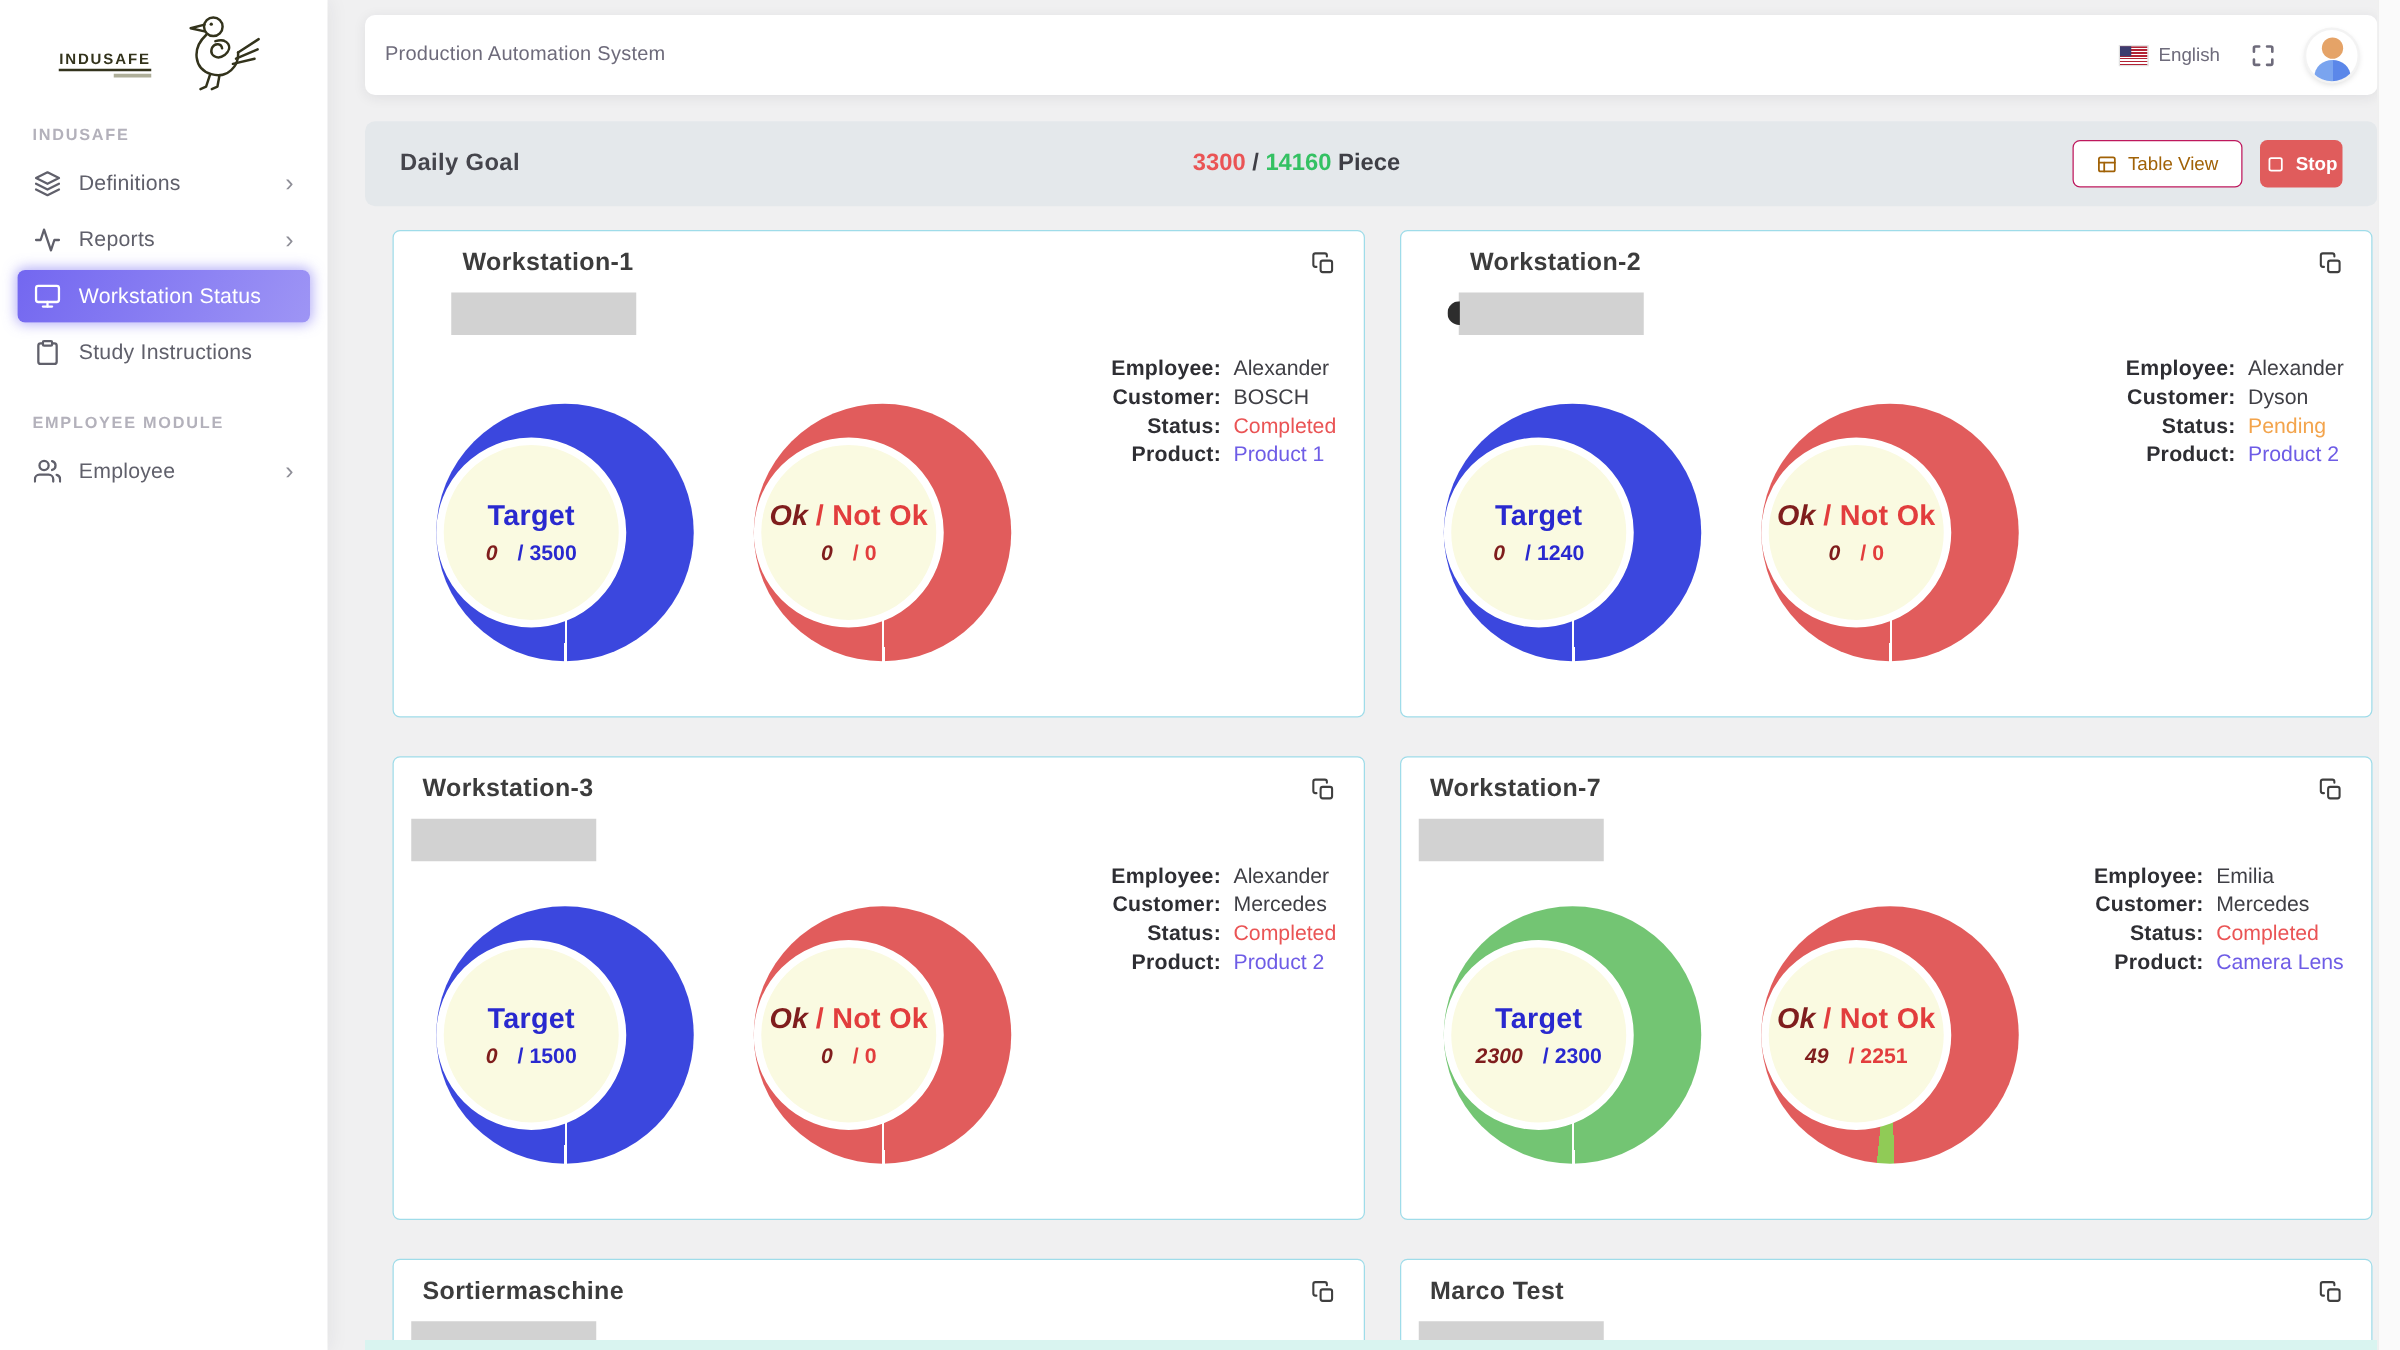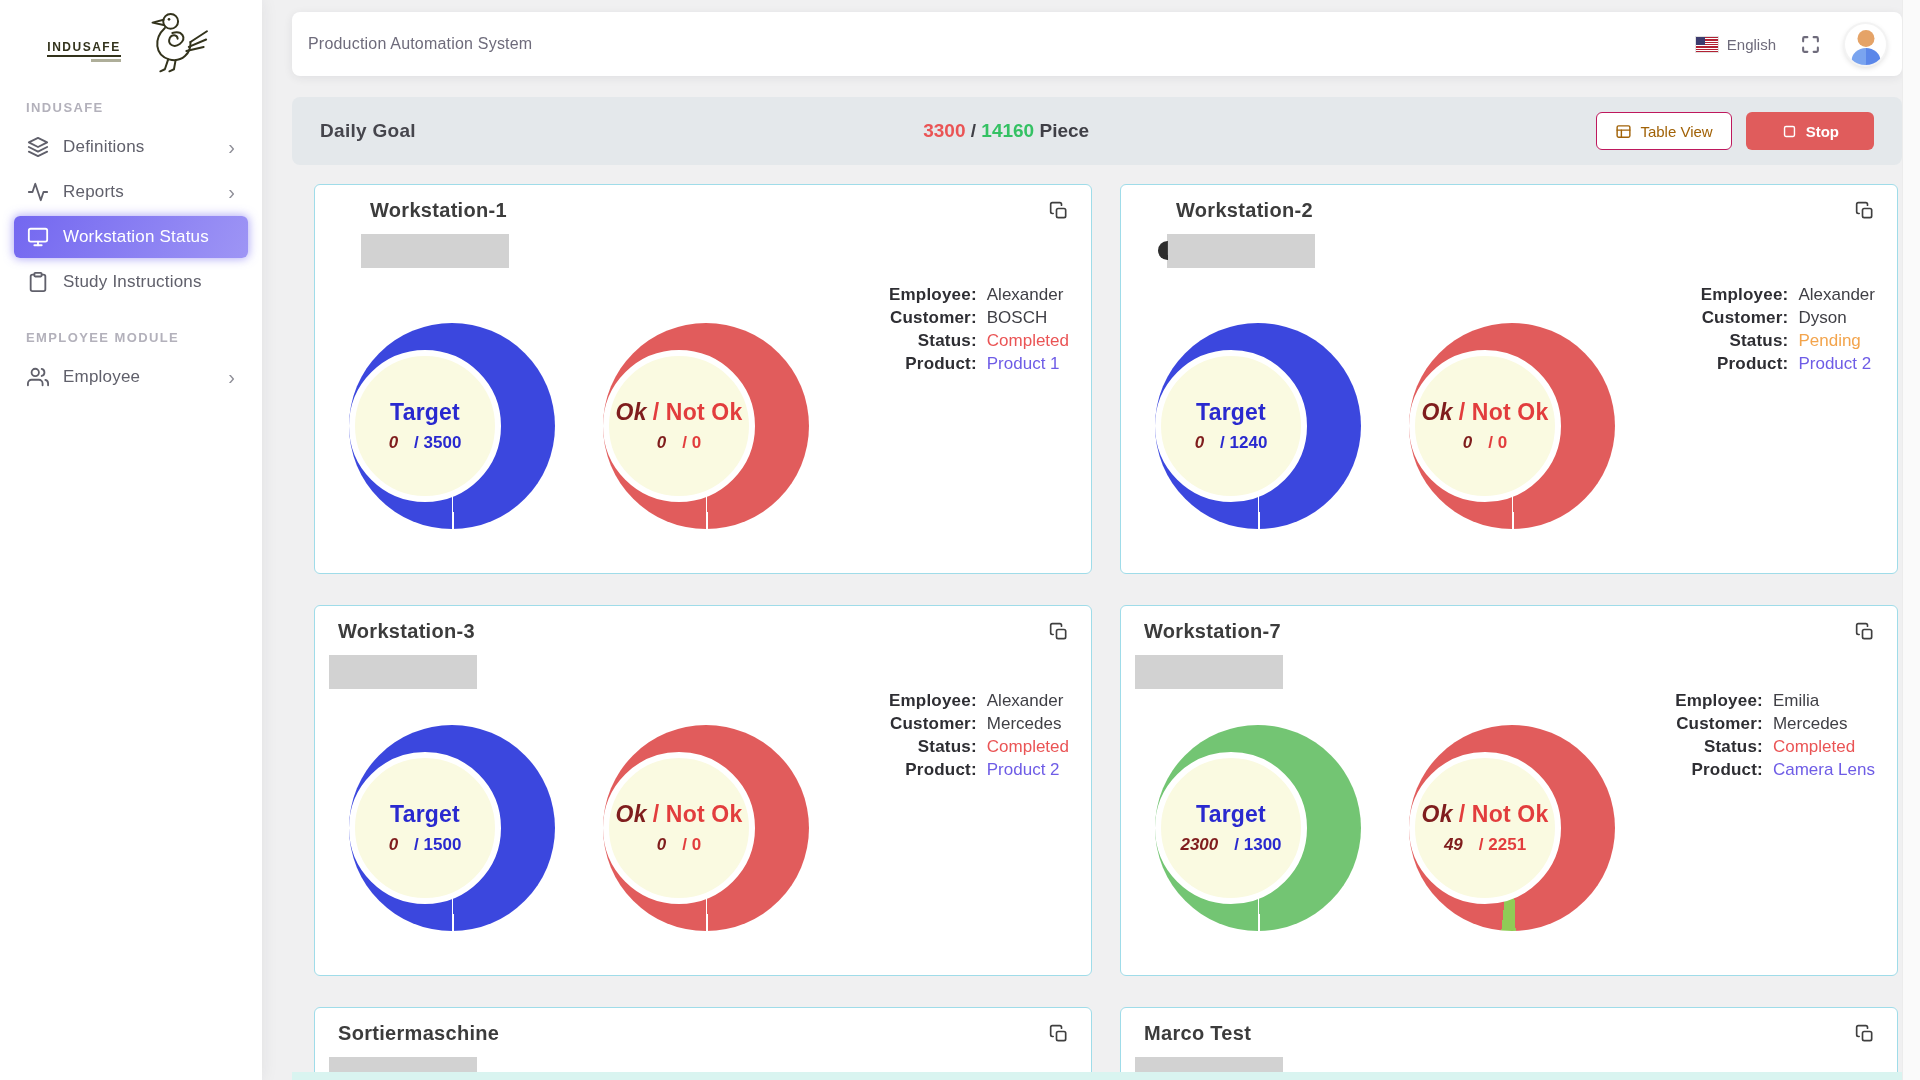--- a/index.html
+++ b/index.html
@@ -60,21 +60,21 @@
     display:flex; align-items:center; padding:0 28px;
   }
   .goal-label { font-size:19px; font-weight:bold; color:#45454c; letter-spacing:.3px; }
   .goal-center { flex:1; text-align:center; font-size:19px; font-weight:bold; color:#3f3f46; }
   .goal-current { color:#ea5455; }
   .goal-total { color:#34c163; }
   .goal-buttons { display:flex; gap:14px; }
   .btn { display:flex; align-items:center; gap:8px; height:38px; border-radius:6px; font-size:15px; cursor:pointer; font-family:inherit; }
   .btn svg { width:17px; height:17px; fill:none; stroke:currentColor; stroke-width:2; stroke-linecap:round; stroke-linejoin:round; }
   .btn-outline { background:#fff; border:1px solid #be185d; color:#a16207; padding:0 18px; }
-  .btn-stop { background:#e05c5c; border:none; color:#fff; padding:0 35px; font-weight:bold; }
+  .btn-stop { background:#e05c5c; border:none; color:#fff; padding:0 4px; font-weight:bold; }
 
   
   .grid { margin-top:19px; display:grid; grid-template-columns:1fr 1fr; column-gap:28px; row-gap:31px; padding:0 4px 0 22px; }
   .card { background:#fff; border:1px solid #9fdce9; border-radius:6px; position:relative; overflow:hidden; }
   .card.r1 { height:390px;padding-left:32px; }
   .card.r2 { height:371px; }
   .card.r3 { height:380px; }
   .card-head { display:flex; justify-content:space-between; align-items:flex-start; padding:14px 20px 0 23px; }
   .card-title { margin:0; font-size:20px; font-weight:bold; color:#3c3c3c; letter-spacing:.3px; }
   .redact { width:148px; height:34px; background:#d2d2d2; margin-top:12px; margin-left:-9px; position:relative; }
@@ -421,21 +421,21 @@
         </svg>
       </button>
     </div>
     <div class="card-body">
       <div class="donut-row">
         <div class="donut" style="background: conic-gradient(from 179deg, rgb(255, 255, 255) 0deg, rgb(255, 255, 255) 0.35%, rgb(115, 197, 115) 0.35%, rgb(115, 197, 115) 100%);">
           <div class="donut-center">
             <div class="donut-label txt-blue">Target</div>
             <div class="donut-nums">
               <span class="txt-green">2300</span>
-              <span class="txt-blue">/ 1300</span>
+              <span class="txt-blue">/ 2300</span>
             </div>
           </div>
         </div>
         <div class="donut" style="background: conic-gradient(from 178deg, rgb(144, 203, 86) 0deg, rgb(144, 203, 86) 2.2%, rgb(225, 92, 92) 2.2%, rgb(225, 92, 92) 100%);">
           <div class="donut-center">
             <div class="donut-label">
               <span class="txt-green">Ok</span>
               <span class="txt-red">/ Not Ok</span>
             </div>
             <div class="donut-nums">

